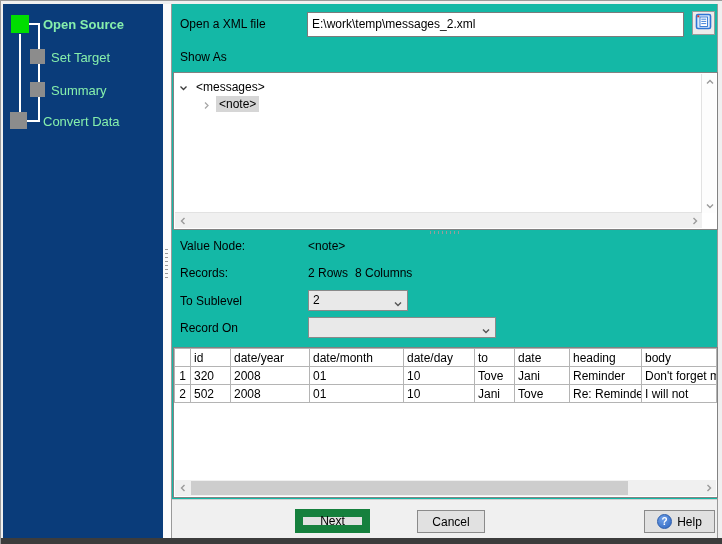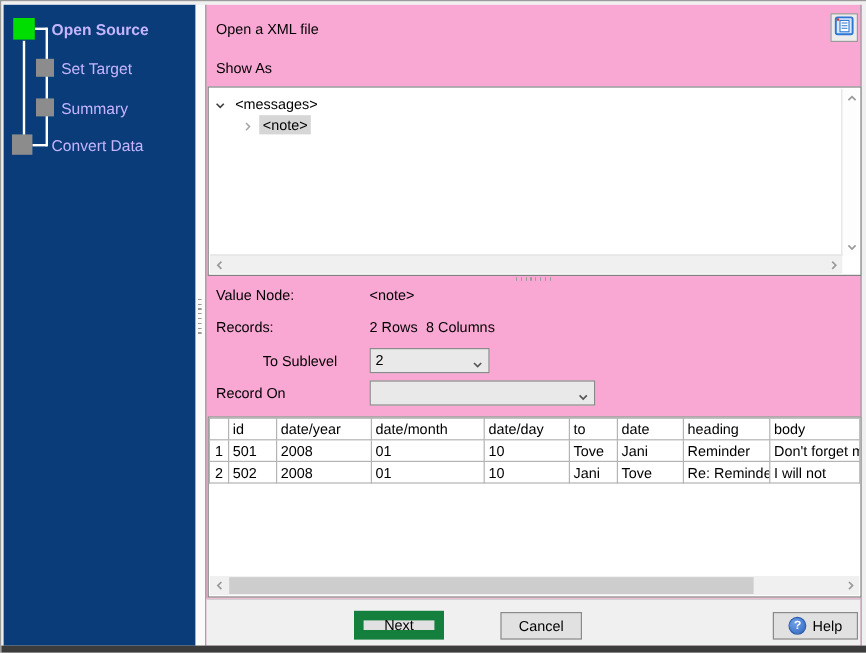--- a/index.html
+++ b/index.html
@@ -8,28 +8,28 @@
   #window {
     position:relative; width:722px; height:544px; background:#f0f0f0;
     border-top:1px solid #9a9a9a; border-left:1px solid #9a9a9a; overflow:hidden;
   }
   
   #sidebar { position:absolute; left:2px; top:3px; width:160px; height:534px; }
   .step-line { position:absolute; background:#ffffff; }
   .step-sq { position:absolute; }
   .sq-active { background:#00dd00; }
   .sq-idle { background:#8c8c8c; }
-  .step-label { position:absolute; color:#c4b5fd; font-size:13px; white-space:nowrap; }
+  .step-label { position:absolute; color:#86efac; font-size:13px; white-space:nowrap; }
   .step-label.bold { font-weight:bold; }
   #divider { position:absolute; left:162px; top:3px; width:8px; height:534px; background:#fbfbfb; }
   #divider-grip { position:absolute; left:2px; top:245px; width:3px; height:30px;
     background:repeating-linear-gradient(to bottom,#9a9a9a 0 1px,transparent 1px 4px); }
   
   #main { position:absolute; left:170px; top:3px; width:547px; height:534px;
-    background:#f9a8d4; border-left:1px solid #9a9a9a; border-right:1px solid #9a9a9a; }
+    background:#14b8a6; border-left:1px solid #9a9a9a; border-right:1px solid #9a9a9a; }
   .lbl { position:absolute; white-space:nowrap; }
   .textbox { position:absolute; background:#ffffff; border:1px solid #7b7b7b;
     padding:0 4px; line-height:23px; white-space:nowrap; overflow:hidden; }
   .combo { position:absolute; background:#e9e9e9; border:1px solid #8a8a8a;
     padding:0 4px; line-height:19px; white-space:nowrap; }
   .combo .chev { position:absolute; right:4px; top:5px; }
   .btn-sm { position:absolute; background:#ececec; border:1px solid #9a9a9a;
     display:flex; align-items:center; justify-content:center; }
   
   #tree { position:absolute; left:1px; top:68px; width:545px; height:158px;
@@ -94,20 +94,21 @@
     <div class="step-label" style="left:40px; top:110px;">Convert Data</div>
   </div>
 
   <div id="divider">
     <div id="divider-grip"></div>
   </div>
 
   <div id="main">
 
     <div class="lbl" style="left:8px; top:13px;">Open a XML file</div>
+    <div class="textbox" style="left:135px; top:8px; width:377px; height:25px;">E:\work\temp\messages_2.xml</div>
     <div class="btn-sm" style="left:520px; top:7px; width:23px; height:24px;">
       <span>
         <svg width="17" height="17" viewBox="0 0 17 17">
           <rect x="1.5" y="1.5" width="14" height="14" rx="1.5" fill="#dbe9fb" stroke="#2e75d4" stroke-width="1.6"></rect>
           <rect x="5" y="4" width="7.5" height="9.5" fill="#ffffff" stroke="#2e75d4" stroke-width="0.9"></rect>
           <line x1="6.3" y1="6.2" x2="11.2" y2="6.2" stroke="#2e75d4" stroke-width="0.9"></line>
           <line x1="6.3" y1="8.4" x2="11.2" y2="8.4" stroke="#2e75d4" stroke-width="0.9"></line>
           <line x1="6.3" y1="10.6" x2="11.2" y2="10.6" stroke="#2e75d4" stroke-width="0.9"></line>
           <rect x="2.3" y="2.3" width="2" height="2" fill="#d23a2e"></rect>
         </svg>
@@ -162,21 +163,21 @@
 
     <div id="split-grip"></div>
 
     <div class="lbl" style="left:8px; top:235px;">Value Node:</div>
     <div class="lbl" style="left:136px; top:235px;">&lt;note&gt;</div>
 
     <div class="lbl" style="left:8px; top:262px;">Records:</div>
     <div class="lbl" style="left:136px; top:262px;">2 Rows</div>
     <div class="lbl" style="left:183px; top:262px;">8 Columns</div>
 
-    <div class="lbl" style="left:8px; top:290px;margin-left:39px;">To Sublevel</div>
+    <div class="lbl" style="left:8px; top:290px;">To Sublevel</div>
     <div class="combo" style="left:136px; top:286px; width:100px; height:21px;">
       <span>2</span>
       <span class="chev">
         <svg width="10" height="10" viewBox="0 0 10 10">
             <polyline points="2,3.5 5,6.5 8,3.5" fill="none" stroke="#555" stroke-width="1.4"></polyline>
           </svg>
       </span>
     </div>
 
     <div class="lbl" style="left:8px; top:317px;">Record On</div>
@@ -209,21 +210,21 @@
           <th>date/year</th>
           <th>date/month</th>
           <th>date/day</th>
           <th>to</th>
           <th>date</th>
           <th>heading</th>
           <th>body</th>
         </tr>
         <tr>
           <td class="rownum">1</td>
-          <td>501</td>
+          <td>320</td>
           <td>2008</td>
           <td>01</td>
           <td>10</td>
           <td>Tove</td>
           <td>Jani</td>
           <td>Reminder</td>
           <td>Don't forget m</td>
         </tr>
         <tr>
           <td class="rownum">2</td>

